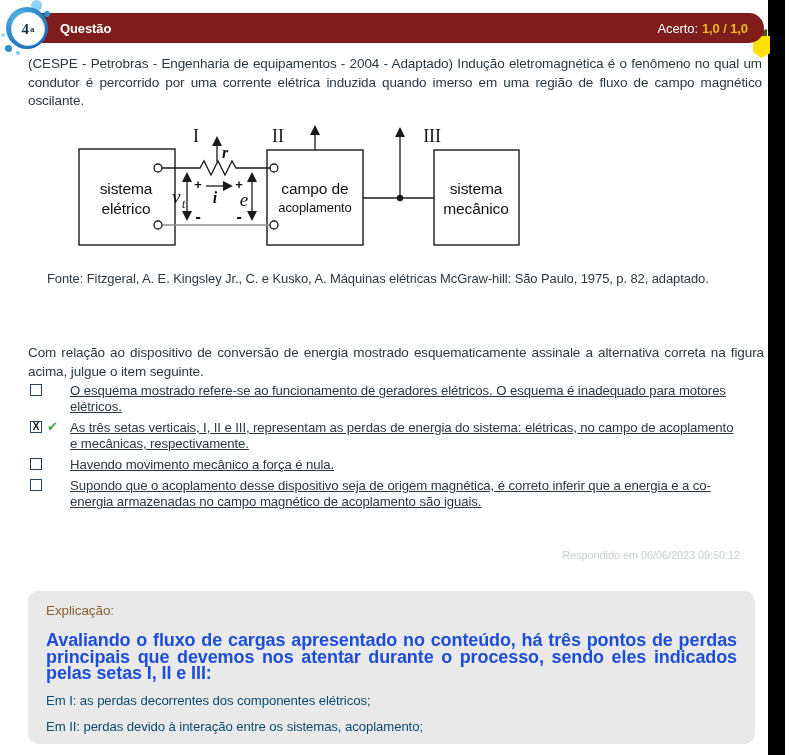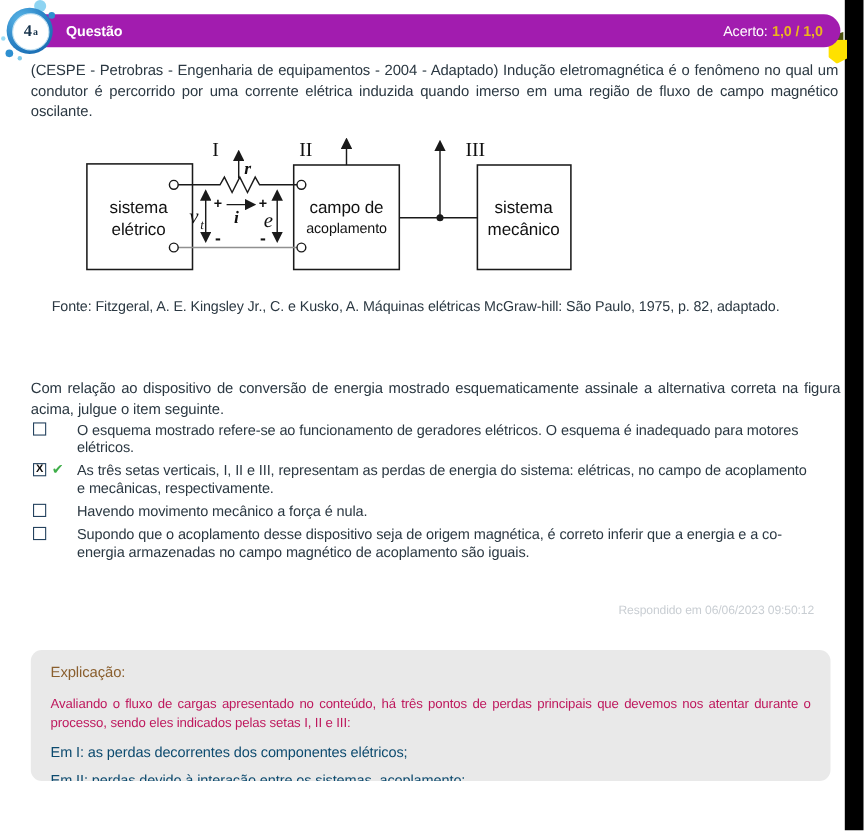--- a/index.html
+++ b/index.html
@@ -7,21 +7,21 @@
     width:789px;height:755px;position:relative;background:#ffffff;
     font-family:"Liberation Sans",sans-serif;color:#2b3842;overflow:hidden;
     letter-spacing:-0.1px;
   }
   
   .right-strip{position:absolute;left:768px;top:0;width:17px;height:755px;background:#000;}
 
   
   .header-bar{
     position:absolute;left:16px;top:13px;width:748px;height:30px;
-    background:#a21caf;border-top-right-radius:15px;border-bottom-right-radius:15px;
+    background:#7f1d1d;border-top-right-radius:15px;border-bottom-right-radius:15px;
     display:flex;align-items:center;z-index:2;
   }
   .header-title{color:#ffffff;font-size:13px;font-weight:bold;margin-left:44px;}
   .header-score{margin-left:auto;margin-right:16px;font-size:13px;color:#ffffff;text-align:center;}
   .header-score .score-value{color:#ecb61c;font-weight:bold;margin-left:4px;}
 
   .ribbon-fold{position:absolute;left:753px;top:29px;width:14px;height:14px;background:#4c520f;
     clip-path:polygon(0 30%,100% 0,100% 100%,0 100%);z-index:1;}
   .ribbon{position:absolute;left:753px;top:36px;width:17px;height:22px;background:#ffe100;
     clip-path:polygon(0 0,100% 0,100% 78%,46% 100%,0 72%);z-index:1;}
@@ -56,31 +56,31 @@
   
   .options{position:absolute;left:30px;top:383px;width:712px;display:flex;flex-direction:column;gap:5px;}
   .opt-row{display:grid;grid-template-columns:40px 1fr;align-items:start;}
   .opt-check-cell{display:flex;align-items:center;gap:5px;padding-top:1px;}
   .checkbox{
     width:12px;height:12px;border:1.5px solid #24425e;background:#fff;display:flex;
     align-items:center;justify-content:center;font-size:10px;font-weight:bold;color:#0c0c0c;
     line-height:10px;box-sizing:border-box;
   }
   .correct-mark{color:#3fae49;font-size:13px;line-height:12px;}
-  .opt-text{font-size:13.2px;line-height:16px;}
+  .opt-text{font-size:13.2px;line-height:16px;text-decoration:underline;}
 
   .answered{position:absolute;right:49px;top:549px;font-size:11px;color:#c9ced3;}
 
   
   .explanation{
-    position:absolute;left:28px;top:591px;width:727px;height:119px;background:#e9e9e9;
+    position:absolute;left:28px;top:591px;width:727px;height:153px;background:#e9e9e9;
     border-radius:10px;box-sizing:border-box;padding:12px 18px;overflow:hidden;
   }
   .exp-title{font-size:13.5px;color:#8a5f2e;}
-  .exp-para{font-size:12px;line-height:16.5px;margin-top:14px;text-align:justify;color:#be185d;}
+  .exp-para{font-size:18px;line-height:16.5px;margin-top:14px;text-align:justify;color:#1d4ed8;font-weight:bold;}
   .exp-line{font-size:13.2px;margin-top:11px;color:#0c4a6e;}
 </style>
 </head>
 <body>
 
 <div class="right-strip"></div>
 
 <div class="ribbon-fold"></div>
 <div class="ribbon"></div>
 

